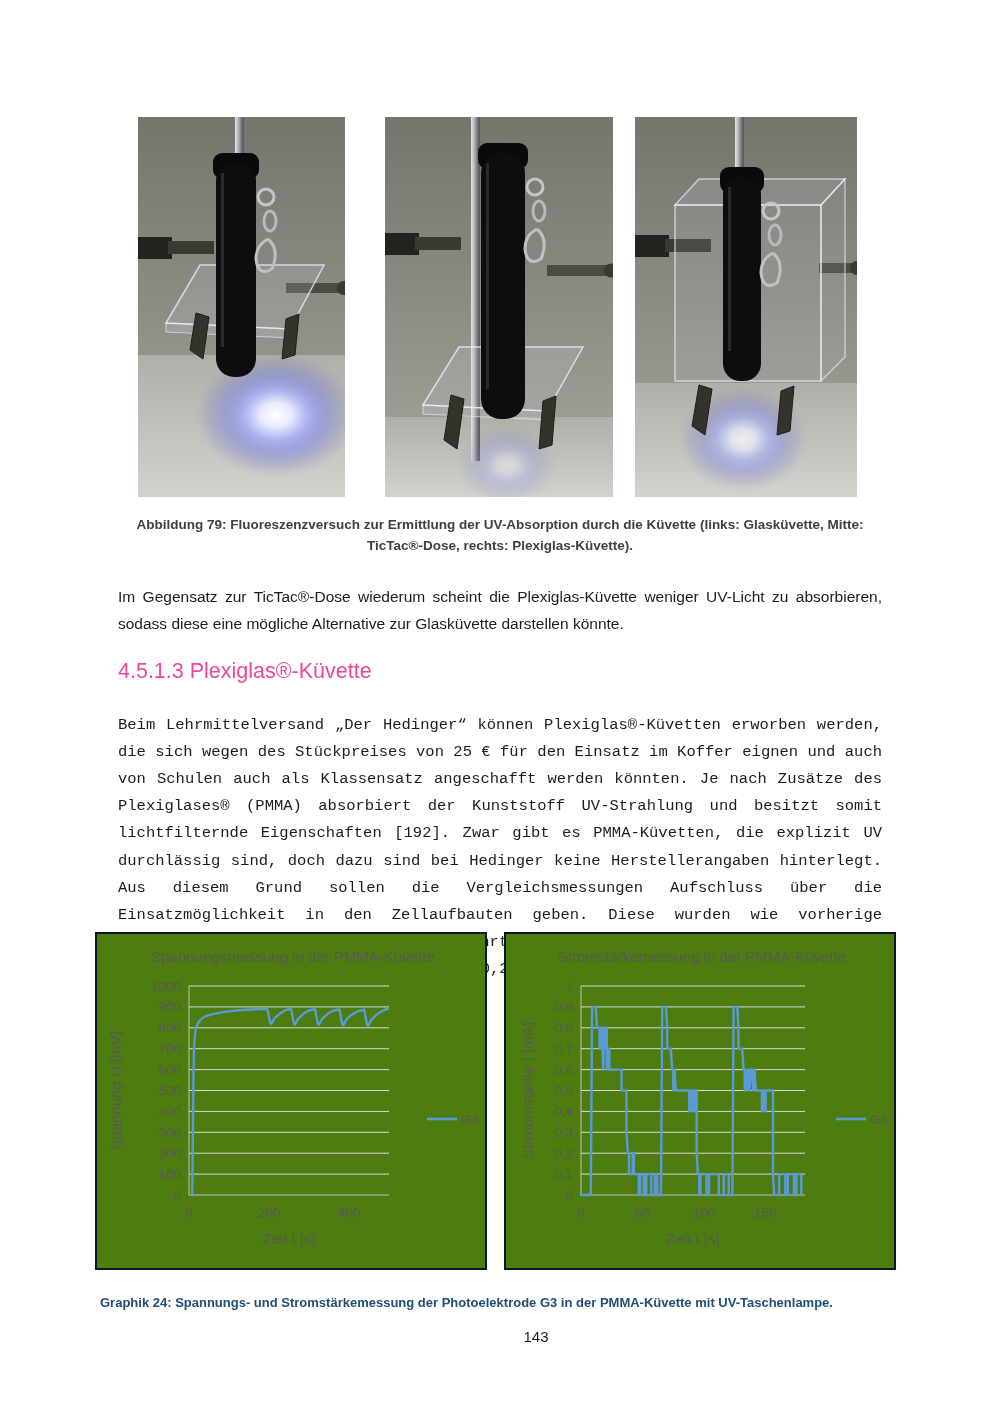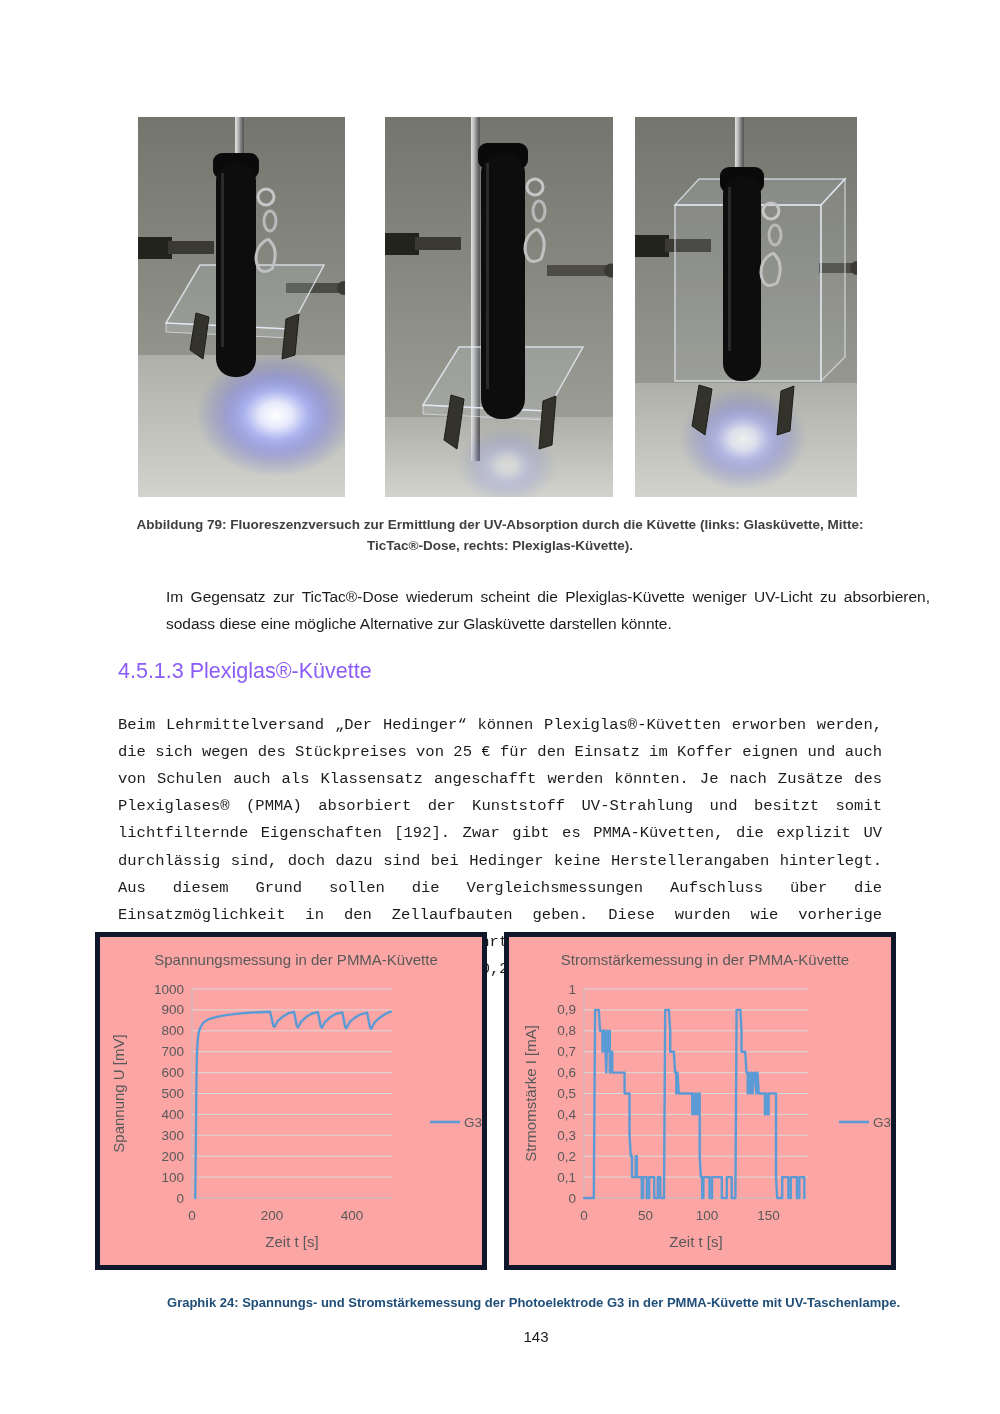--- a/index.html
+++ b/index.html
@@ -13,30 +13,30 @@
   .photo1{margin-right:40px;}
   .photo2{margin-right:22px;}
   .fig-caption{
     position:absolute;top:514px;left:120px;width:760px;text-align:center;
     color:#404040;font-weight:bold;font-size:13.5px;line-height:21px;
   }
   .para{
     position:absolute;left:118px;width:764px;font-size:15.5px;line-height:27px;
     text-align:justify;color:#1c1c1c;
   }
-  .para-intro{top:567px;margin-left:48px;}
+  .para-intro{top:567px;}
   .section-heading{
-    position:absolute;top:637px;left:118px;color:#8b5cf6;font-size:21.5px;font-weight:400;
+    position:absolute;top:637px;left:118px;color:#ec4899;font-size:21.5px;font-weight:400;
   }
   .para-body{top:696px;line-height:27.2px;font-family:Liberation Mono, monospace;}
   .chart-row{position:absolute;top:932px;left:95px;display:flex;gap:17px;}
-  .chart-panel{width:392px;height:338px;border:5px solid #0f172a;background:#fca5a5;box-sizing:border-box;}
+  .chart-panel{width:392px;height:338px;border:2px solid #0f172a;background:#4d7c0f;box-sizing:border-box;}
   .chart-panel svg{display:block;}
   .graph-caption{
-    position:absolute;top:1293px;left:100px;width:800px;text-align:right;
+    position:absolute;top:1293px;left:100px;width:800px;text-align:left;
     color:#1F4E79;font-weight:bold;font-size:13px;line-height:19px;
   }
   .page-number{
     position:absolute;top:1328px;left:0;width:1000px;text-align:center;
     font-size:15px;color:#1c1c1c;margin-left:36px;
   }
 </style>
 </head>
 <body>
 

